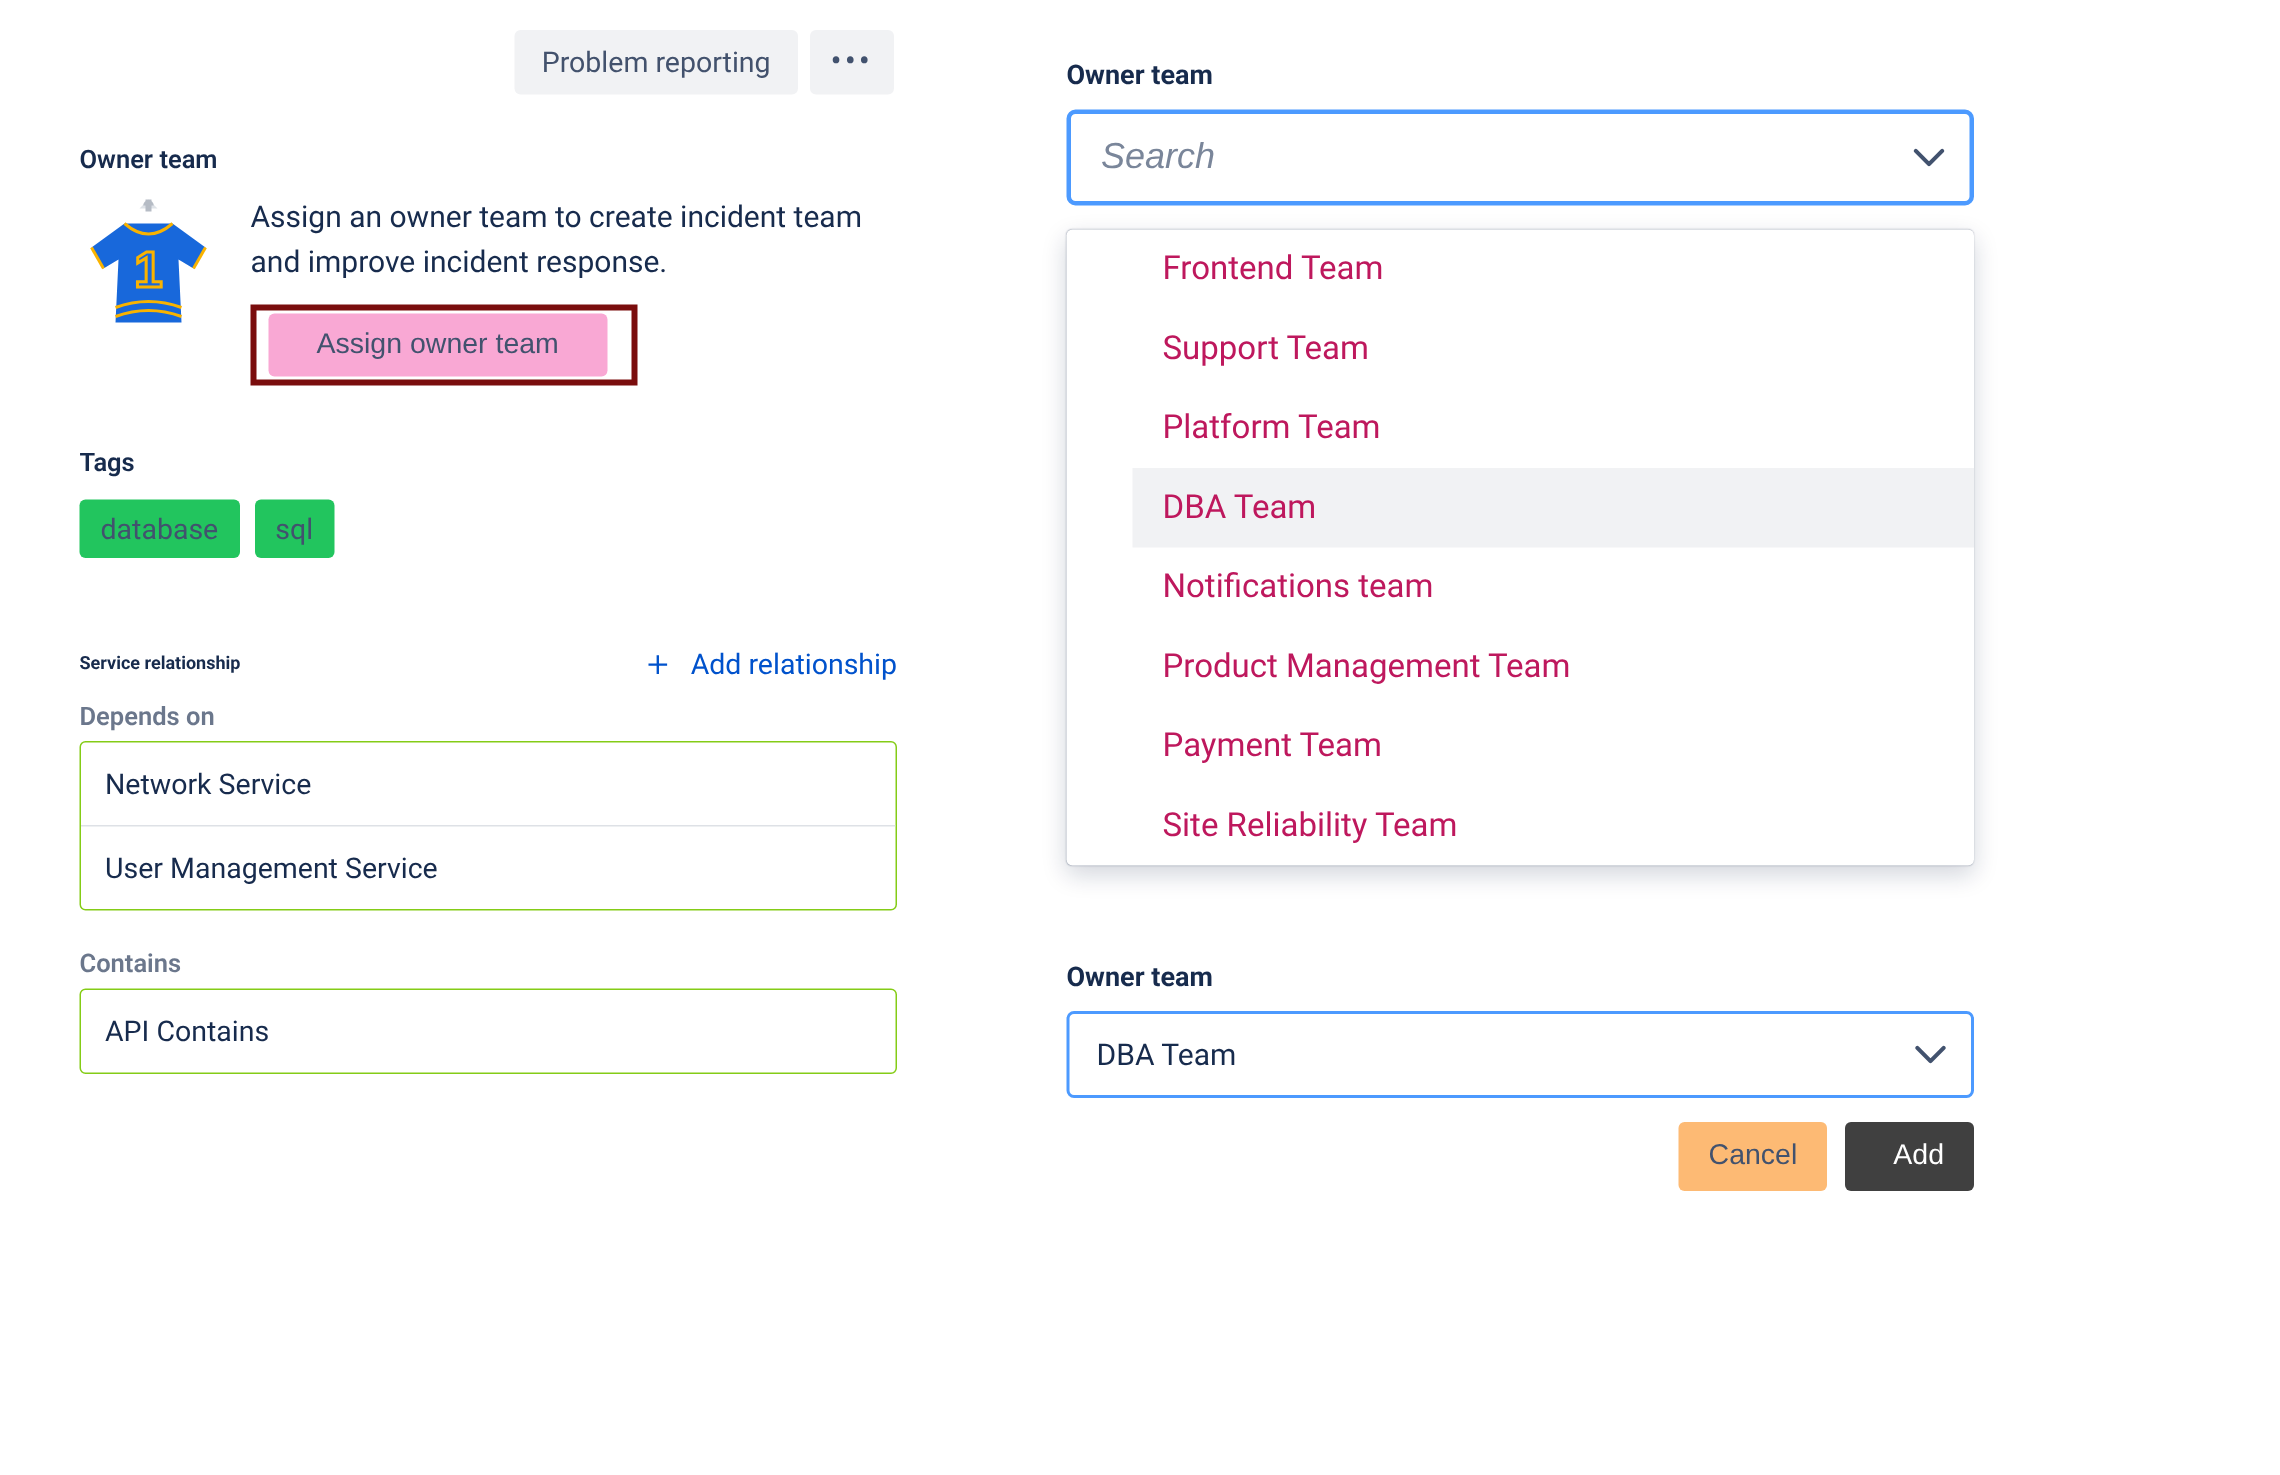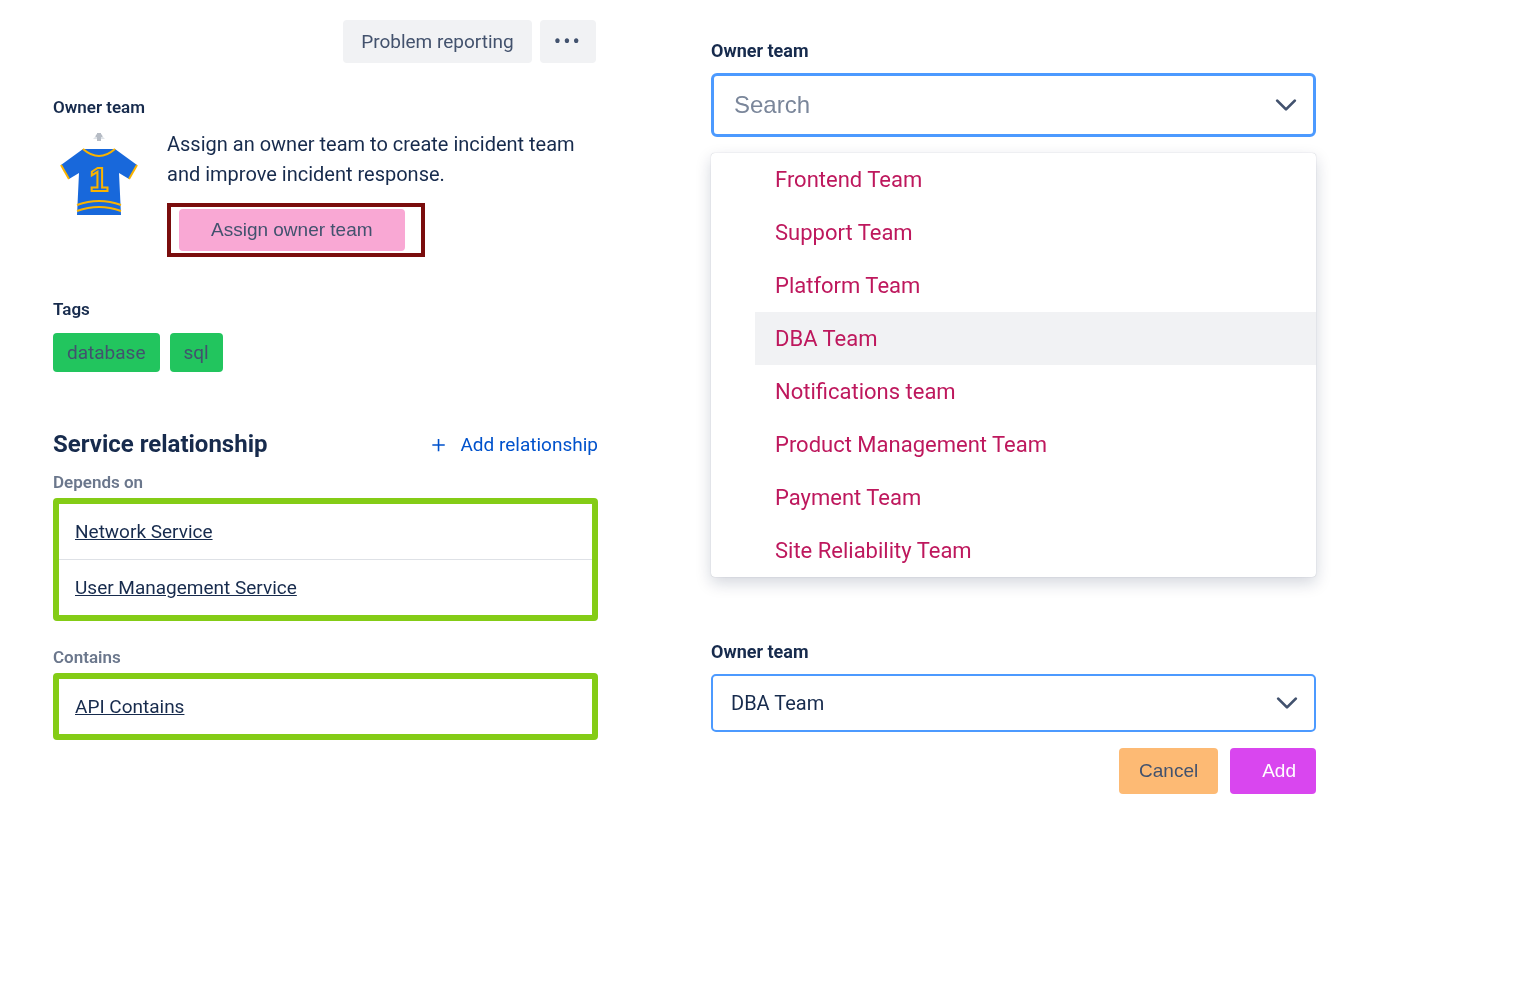--- a/index.html
+++ b/index.html
@@ -90,45 +90,44 @@
     font-size: 19px;
     cursor: default;
   }
   .rel-section { margin-top: 58px; }
   .rel-header {
     display: flex;
     justify-content: space-between;
     align-items: center;
   }
   .rel-title {
-    font-size: 24px;
+    font-size: 12px;
     font-weight: 700;
     color: #172B4D;
   }
   .add-rel {
     color: #0052CC;
     font-size: 19px;
     display: inline-flex;
     align-items: center;
     gap: 10px;
     cursor: pointer;
   }
   .add-rel .plus { font-size: 24px; line-height: 1; font-weight: 400; }
   .subhead {
     font-size: 17px;
     font-weight: 600;
     color: #6B778C;
     margin-top: 14px;
     margin-bottom: 6px;
   }
   .rel-group {
-    border: 6px solid #84cc16;
+    border: 1px solid #84cc16;
     border-radius: 4px;
     overflow: hidden;
-    text-decoration: underline;
   }
   .rel-item {
     padding: 16px 16px;
     font-size: 19px;
     color: #172B4D;
     cursor: pointer;
   }
   .rel-item + .rel-item { border-top: 1px solid #dee1e6; }
 
   
@@ -154,20 +153,21 @@
     background: #fff;
     cursor: text;
   }
   .search-box input {
     flex: 1;
     border: none;
     outline: none;
     font-size: 24px;
     color: #0f172a;
     background: transparent;
+    font-style: italic;
   }
   .search-box input::placeholder { color: #7A869A; }
   .chev {
     width: 22px;
     height: 22px;
     flex-shrink: 0;
   }
   .dropdown {
     margin-top: 16px;
     border-radius: 4px;
@@ -205,21 +205,21 @@
     margin-top: 16px;
   }
   .btn {
     border: none;
     border-radius: 4px;
     padding: 12px 20px;
     font-size: 19px;
     cursor: pointer;
   }
   .btn-cancel { background: #fdba74; color: #42526E; }
-  .btn-primary { background: #d946ef; color: #fff; padding-left: 32px; }
+  .btn-primary { background: #404040; color: #fff; padding-left: 32px; }
 </style>
 </head>
 <body>
 
 <svg width="0" height="0" style="position:absolute">
   <defs>
     <g id="chev-down">
       <path d="M2 5 L10 13 L18 5" stroke="#42526E" stroke-width="2.5" fill="none" stroke-linecap="round" stroke-linejoin="round"></path>
     </g>
   </defs>

